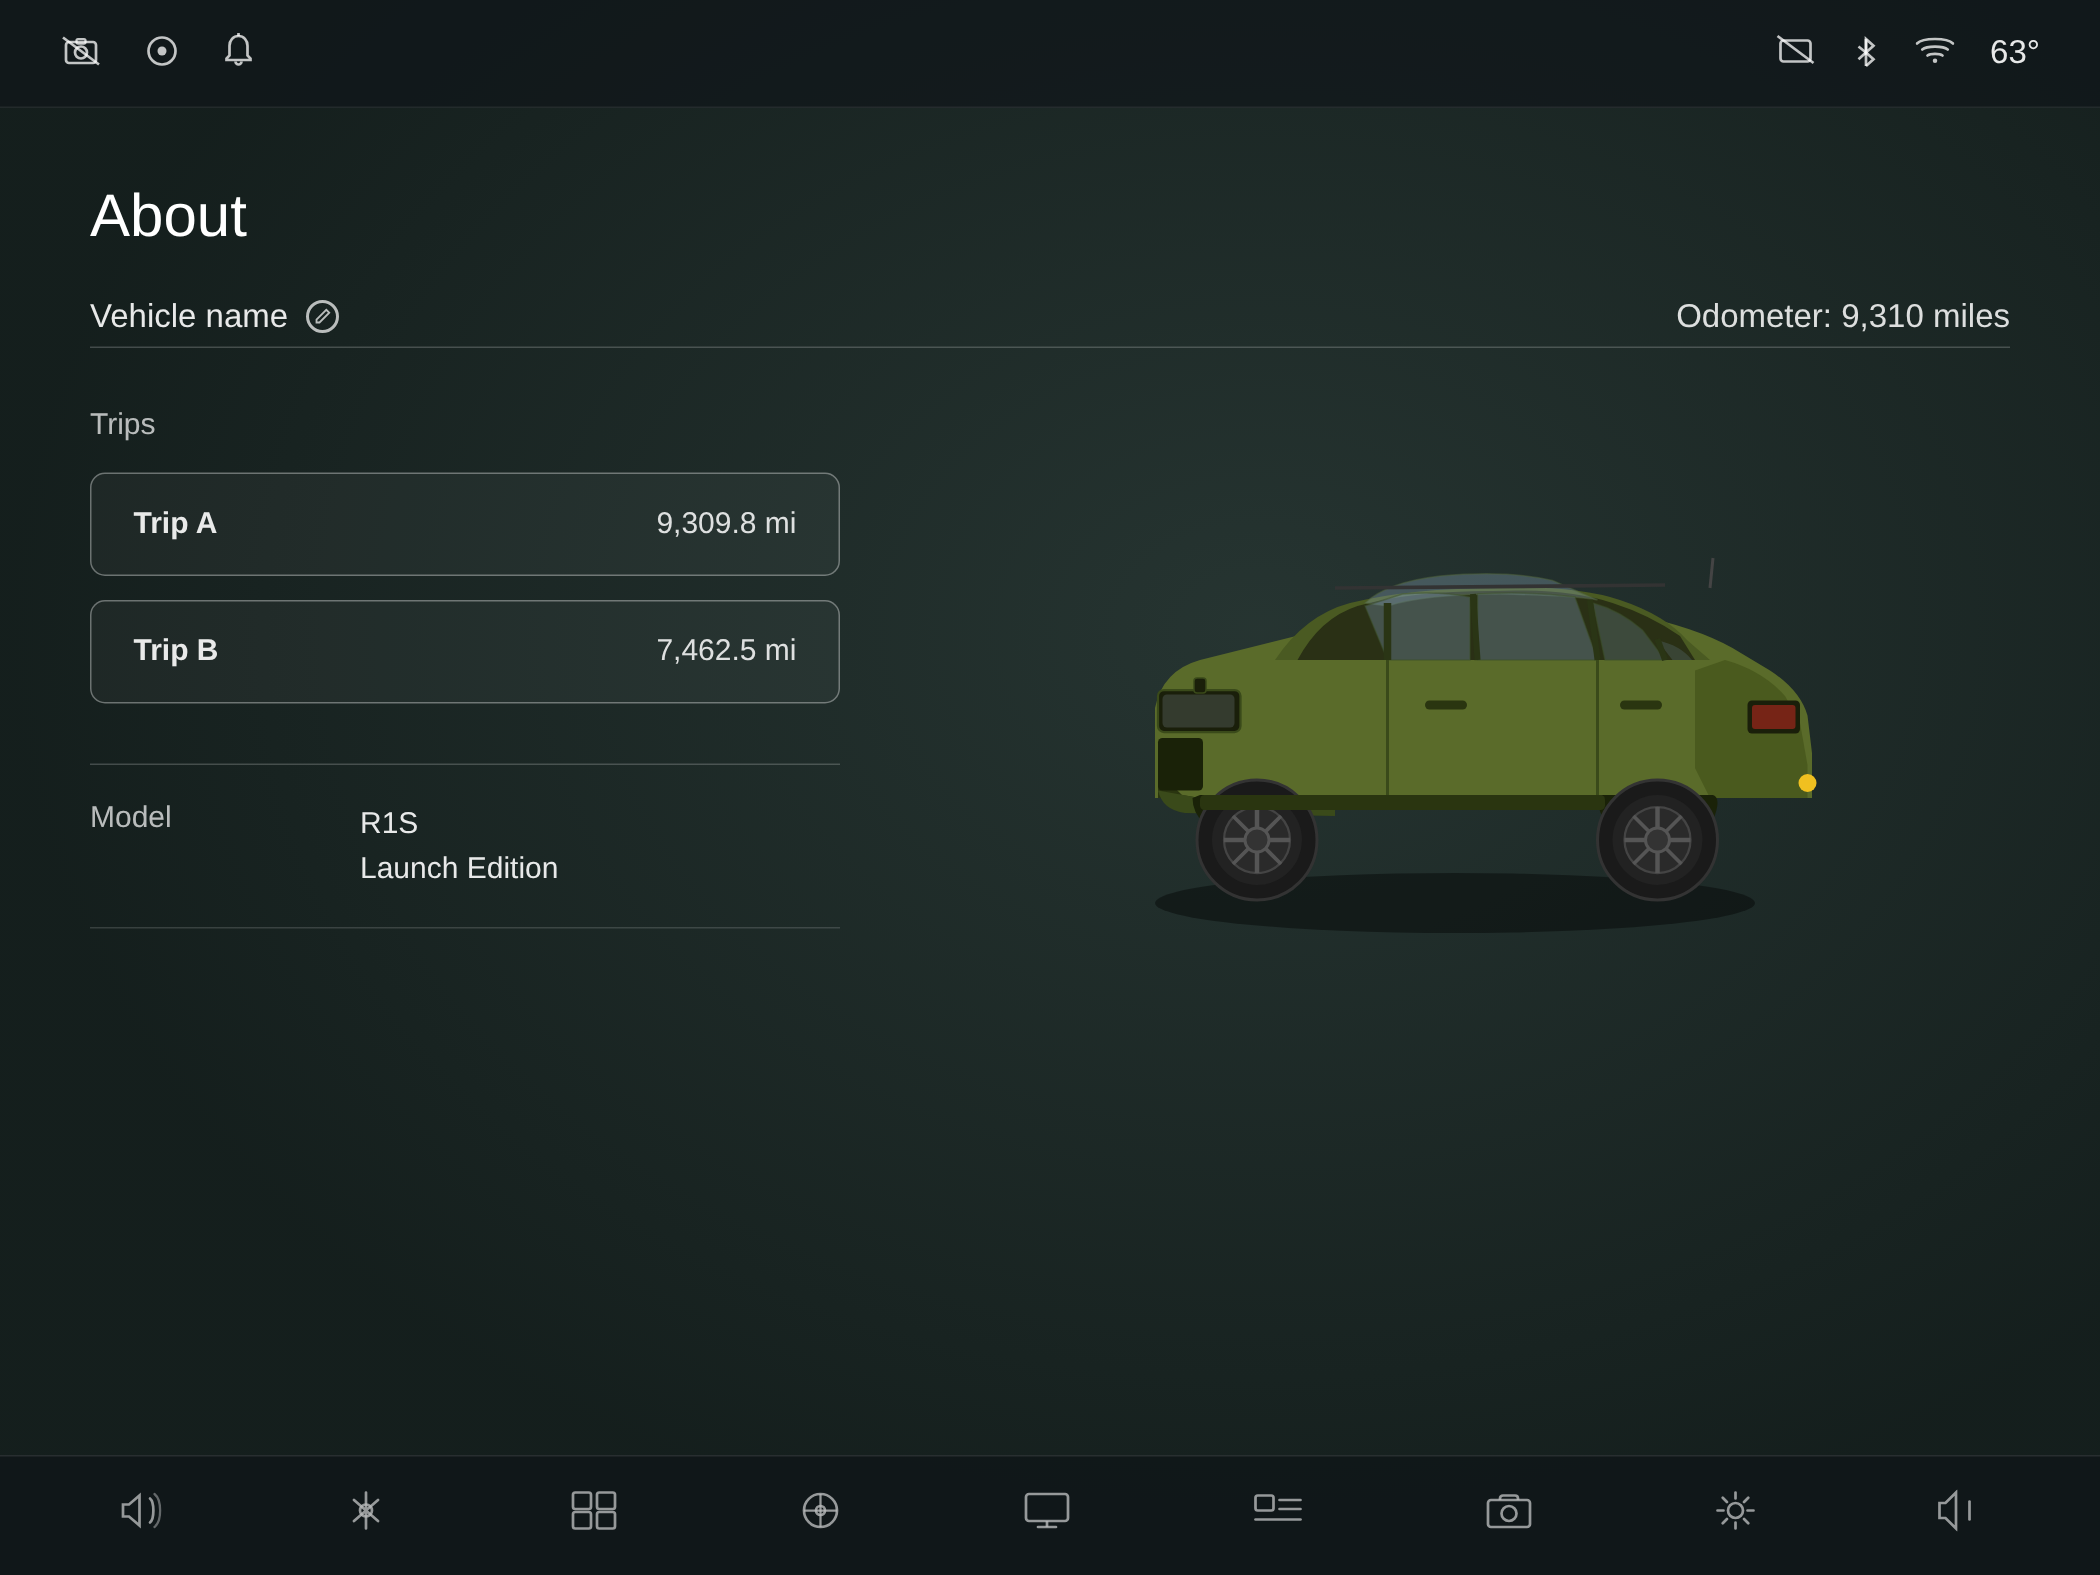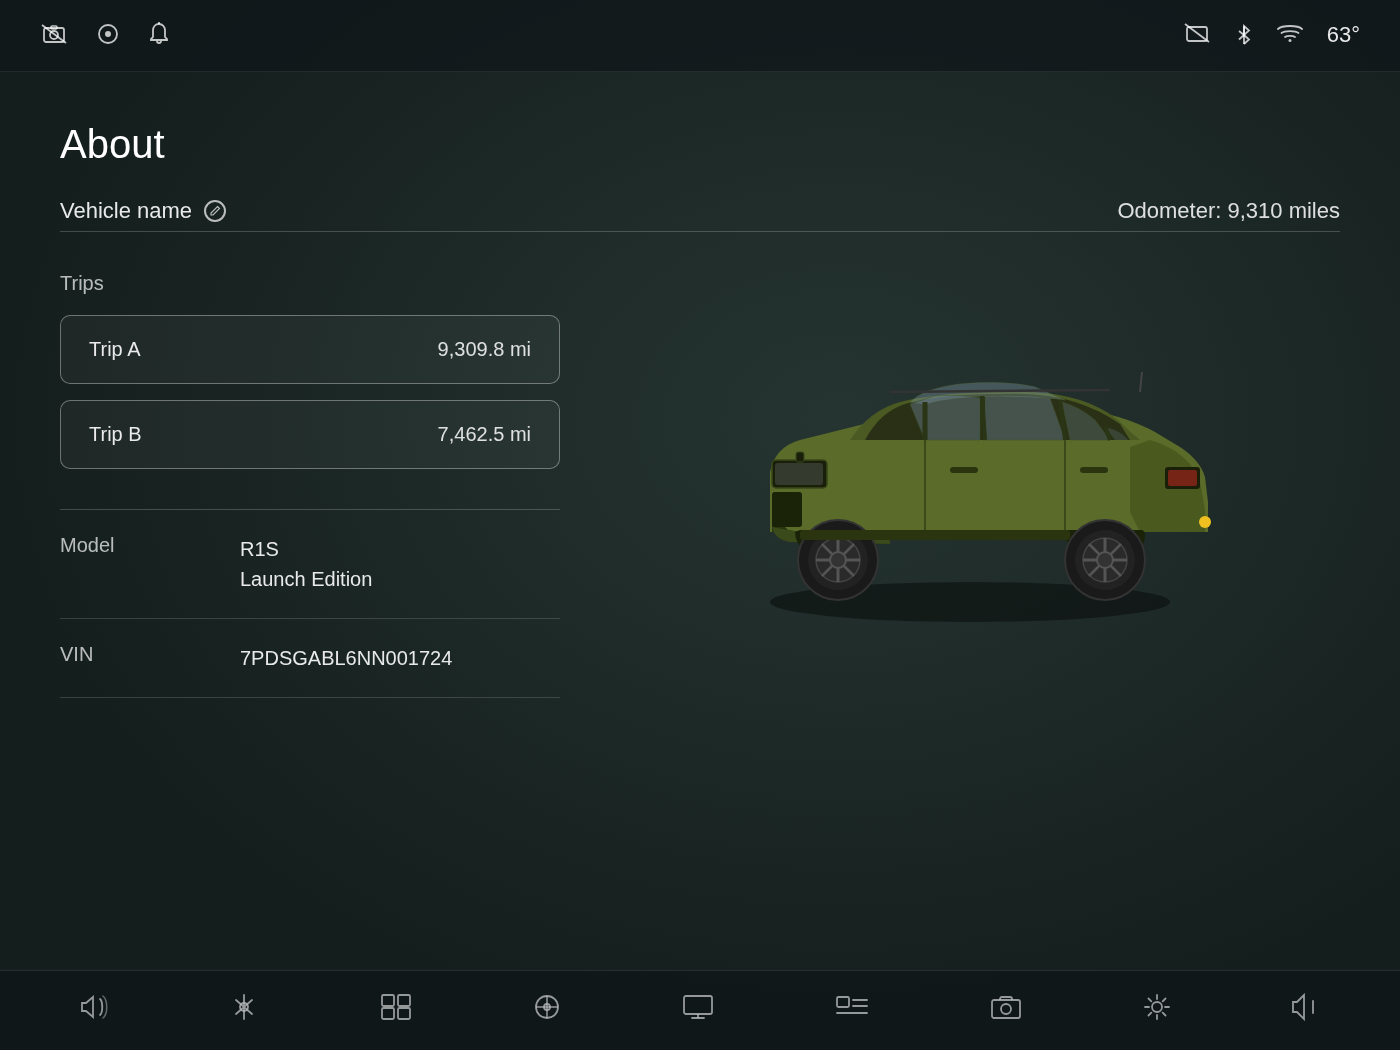--- a/index.html
+++ b/index.html
@@ -145,21 +145,21 @@
       align-items: center;
       justify-content: space-between;
       margin-bottom: 16px;
       cursor: pointer;
       background: rgba(255,255,255,0.04);
     }
 
     .trip-name {
       font-size: 20px;
       color: rgba(255,255,255,0.9);
-      font-weight: 400;
+      font-weight: 700;
     }
 
     .trip-value {
       font-size: 20px;
       color: rgba(255,255,255,0.85);
       margin-left: 24px;
     }
 
     
     .info-section {
@@ -326,24 +326,20 @@
       <div class="info-section">
 
         <div class="info-row">
           <span class="info-label">Model</span>
           <div class="info-value">
             <div>R1S</div>
             <div style="font-weight:500;">Launch Edition</div>
           </div>
         </div>
 
-        <div class="info-row">
-          <span class="info-label">VIN</span>
-          <span class="info-value">7PDSGABL6NN001724</span>
-        </div>
 
 
       </div>
     </div>
 
     <div class="right-panel">
       <div class="car-illustration">
         
         <svg viewBox="0 0 520 340" width="520" height="340" xmlns="http://www.w3.org/2000/svg">
 

